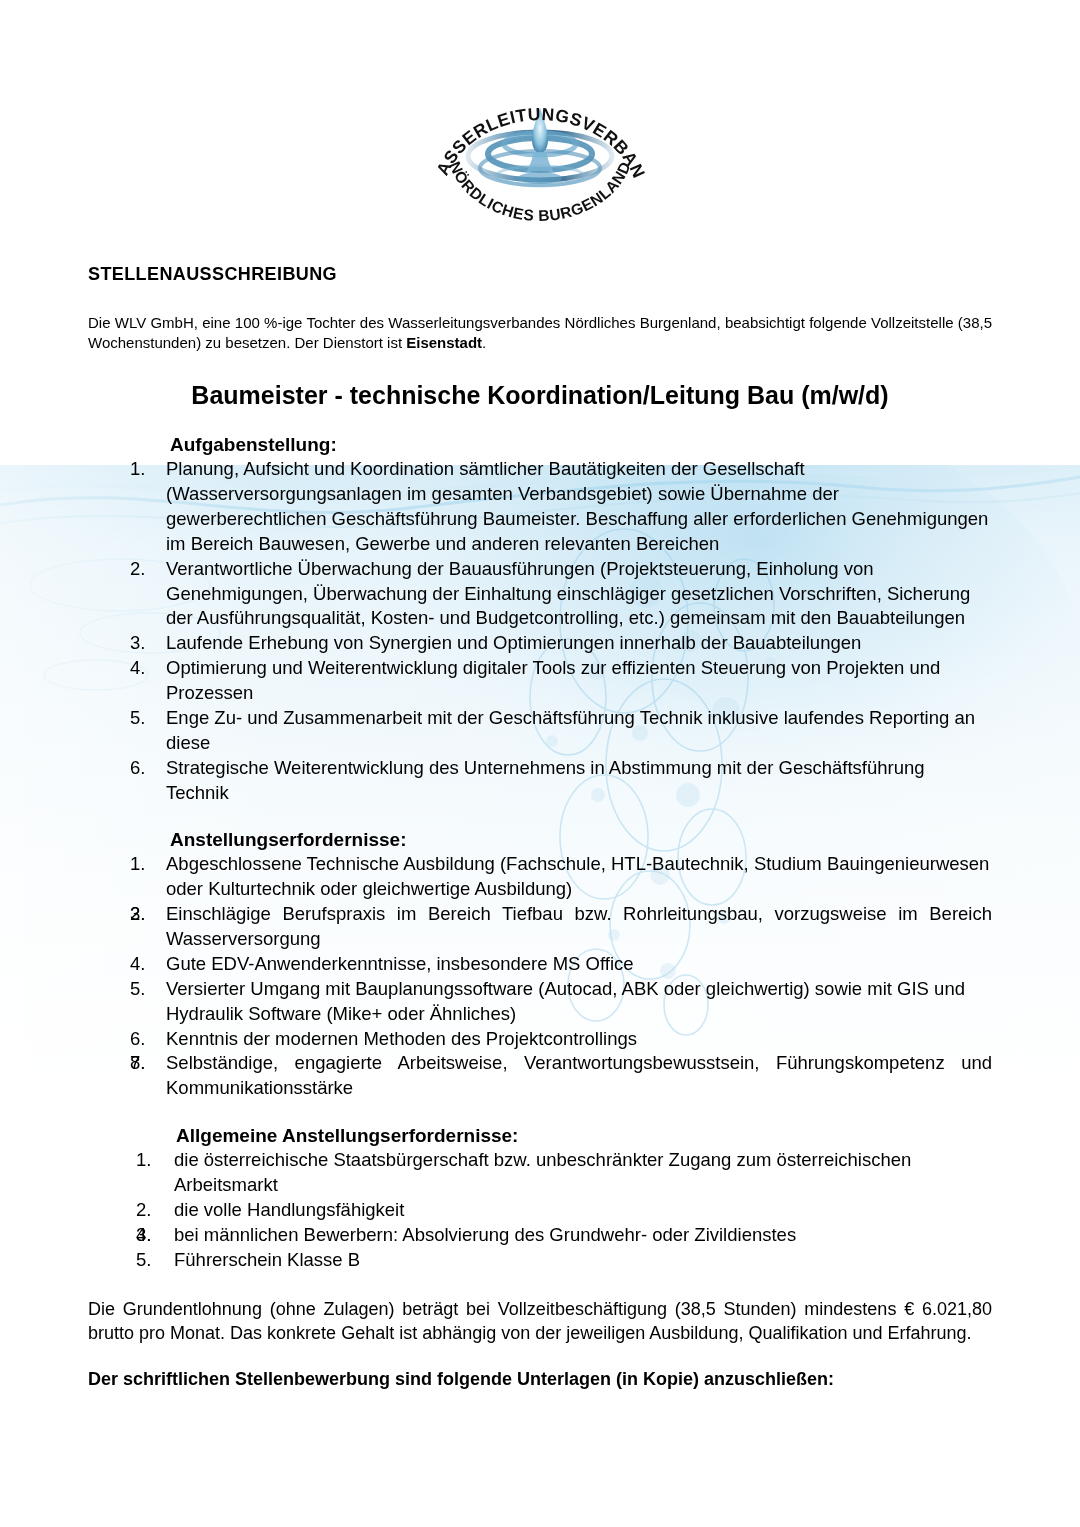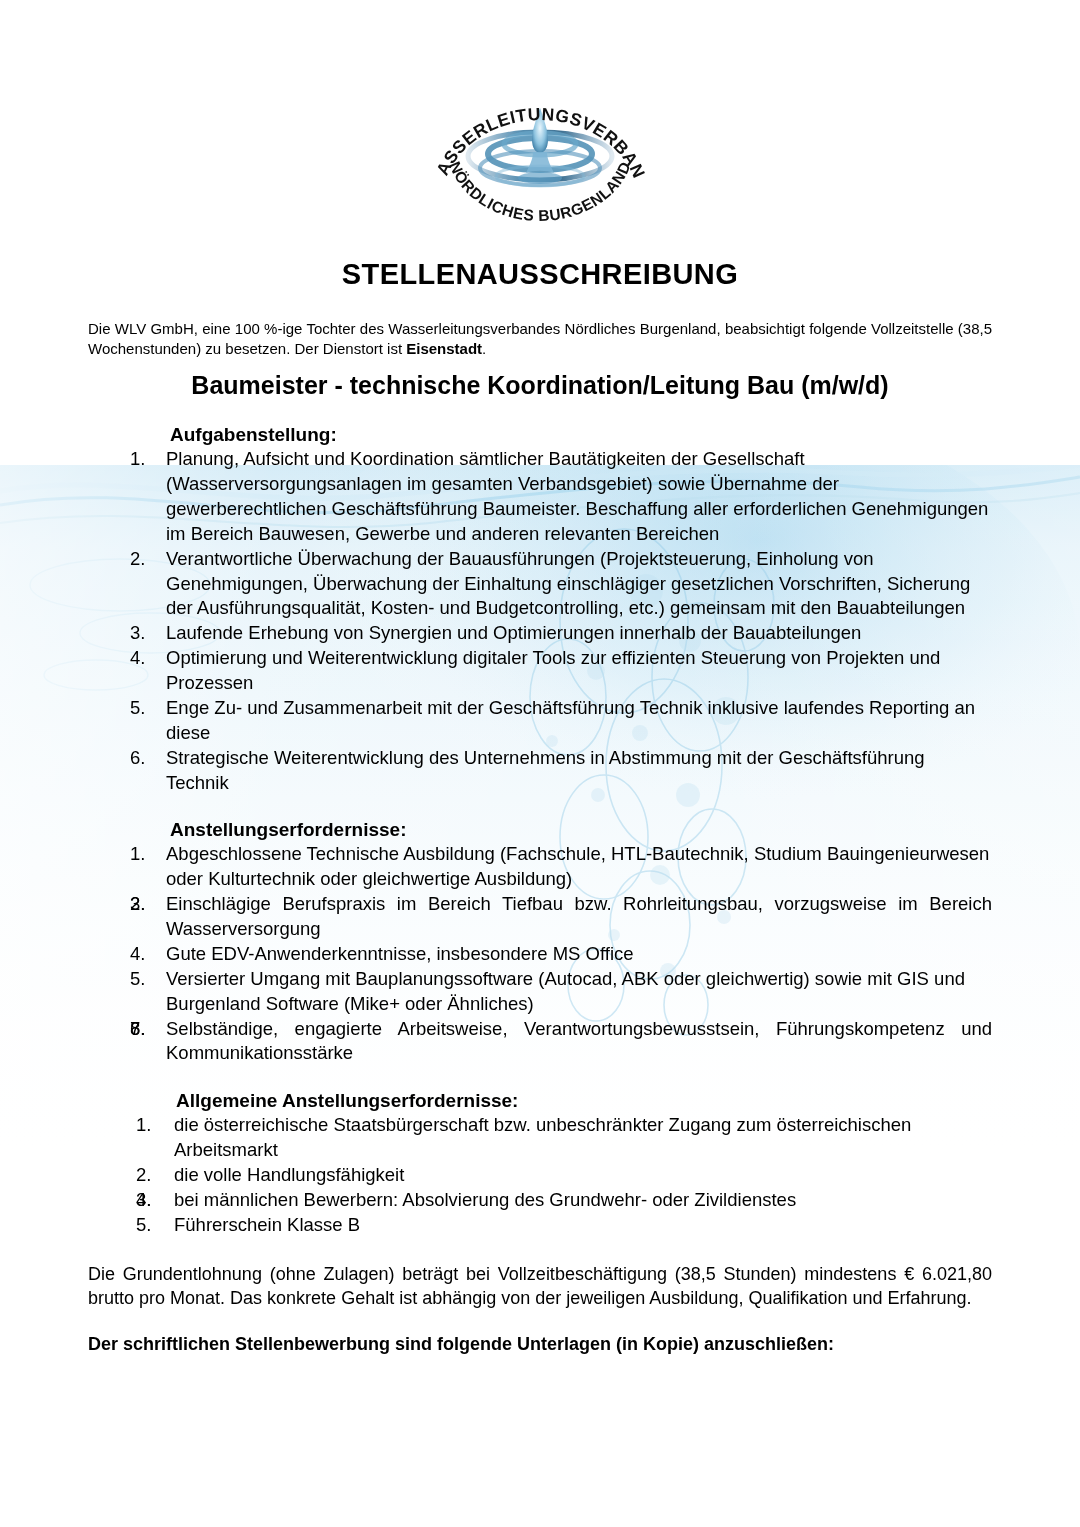--- a/index.html
+++ b/index.html
@@ -43,40 +43,40 @@
     padding-bottom: 26px;
   }
   .logo {
     width: 222px;
     height: 152px;
     position: relative;
   }
 
   
   .doc-title {
-    text-align: center;
-    font-size: 29px;
+    text-align: left;
+    font-size: 18px;
     font-weight: bold;
     letter-spacing: 0.4px;
-    margin-top: 2px;
+    margin-top: 8px;
   }
 
   .intro {
     font-size: 15px;
     line-height: 1.34;
     text-align: justify;
     margin-top: 28px;
   }
   .intro b { font-weight: bold; }
 
   .job-title {
     text-align: center;
     font-size: 25px;
     font-weight: bold;
-    margin-top: 12px;
+    margin-top: 28px;
   }
 
   
   .section { margin-top: 24px; padding-left: 40px; }
   .section-heading {
     font-size: 19px;
     font-weight: bold;
     margin-bottom: 1px;
     margin-left: 42px;
   }
@@ -251,22 +251,22 @@
     </ol>
   </div>
 
   <div class="section">
     <div class="section-heading">Anstellungserfordernisse:</div>
     <ol class="num-list">
       <li><span class="marker">1.</span><span>Abgeschlossene Technische Ausbildung (Fachschule, HTL-Bautechnik, Studium Bauingenieurwesen oder Kulturtechnik oder gleichwertige Ausbildung)</span></li>
       <li class="justify"><span class="marker">2.</span></li>
       <li class="justify"><span class="marker">3.</span><span>Einschlägige Berufspraxis im Bereich Tiefbau bzw. Rohrleitungsbau, vorzugsweise im Bereich Wasserversorgung</span></li>
       <li><span class="marker">4.</span><span>Gute EDV-Anwenderkenntnisse, insbesondere MS Office</span></li>
-      <li><span class="marker">5.</span><span>Versierter Umgang mit Bauplanungssoftware (Autocad, ABK oder gleichwertig) sowie mit GIS und Burgenland Software (Mike+ oder Ähnliches)</span></li>
-      <li><span class="marker">6.</span></li>
+      <li><span class="marker">5.</span><span>Versierter Umgang mit Bauplanungssoftware (Autocad, ABK oder gleichwertig) sowie mit GIS und Hydraulik Software (Mike+ oder Ähnliches)</span></li>
+      <li><span class="marker">6.</span><span>Kenntnis der modernen Methoden des Projektcontrollings</span></li>
       <li><span class="marker">7.</span></li>
       <li class="justify"><span class="marker">8.</span><span>Selbständige, engagierte Arbeitsweise, Verantwortungsbewusstsein, Führungskompetenz und Kommunikationsstärke</span></li>
     </ol>
   </div>
 
   <div class="section general">
     <div class="section-heading">Allgemeine Anstellungserfordernisse:</div>
     <ol class="num-list">
       <li><span class="marker">1.</span><span>die österreichische Staatsbürgerschaft bzw. unbeschränkter Zugang zum österreichischen Arbeitsmarkt</span></li>
       <li><span class="marker">2.</span><span>die volle Handlungsfähigkeit</span></li>

